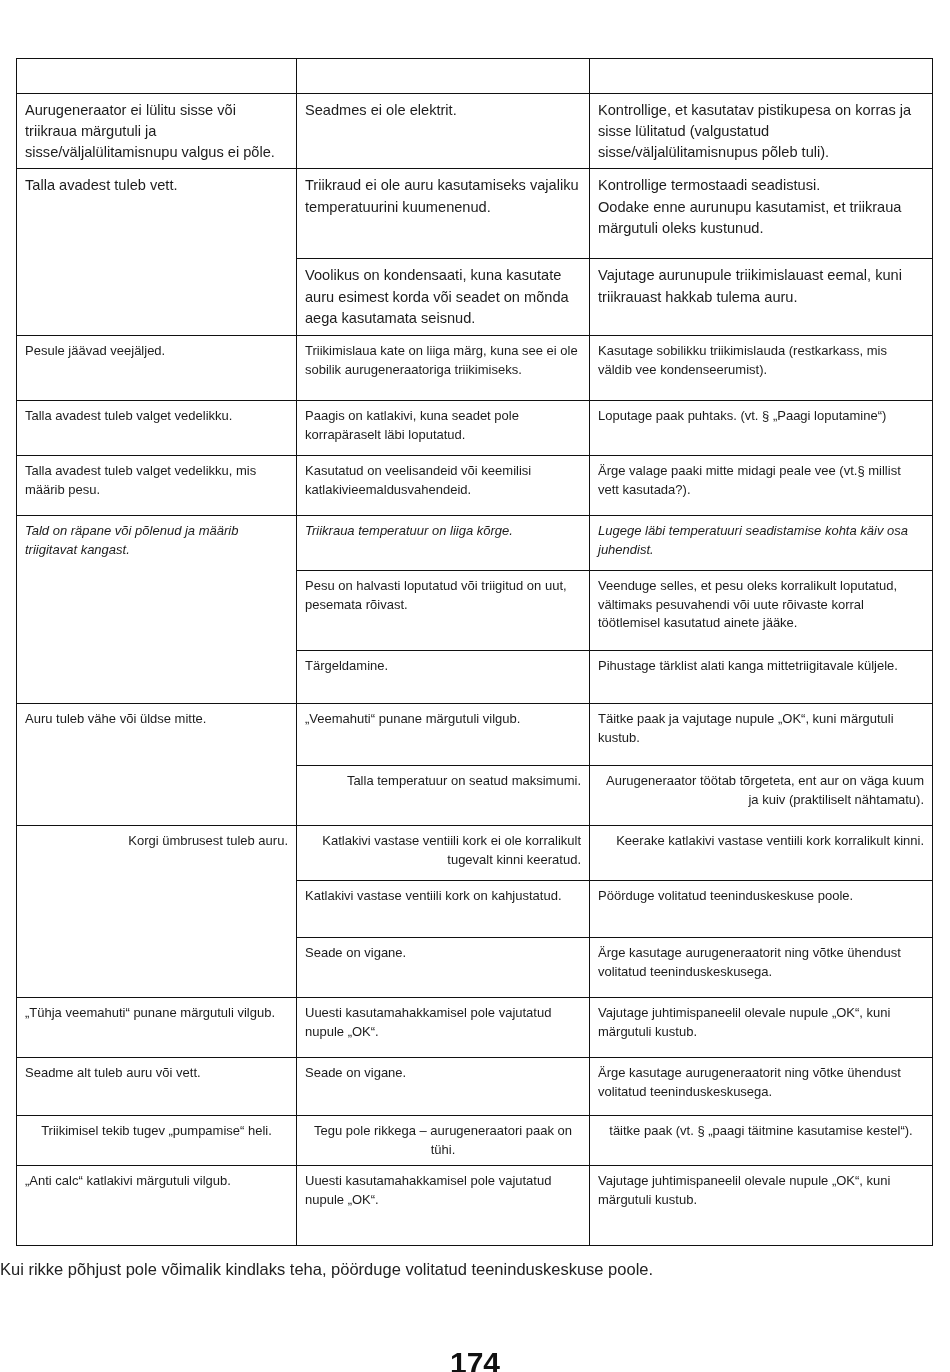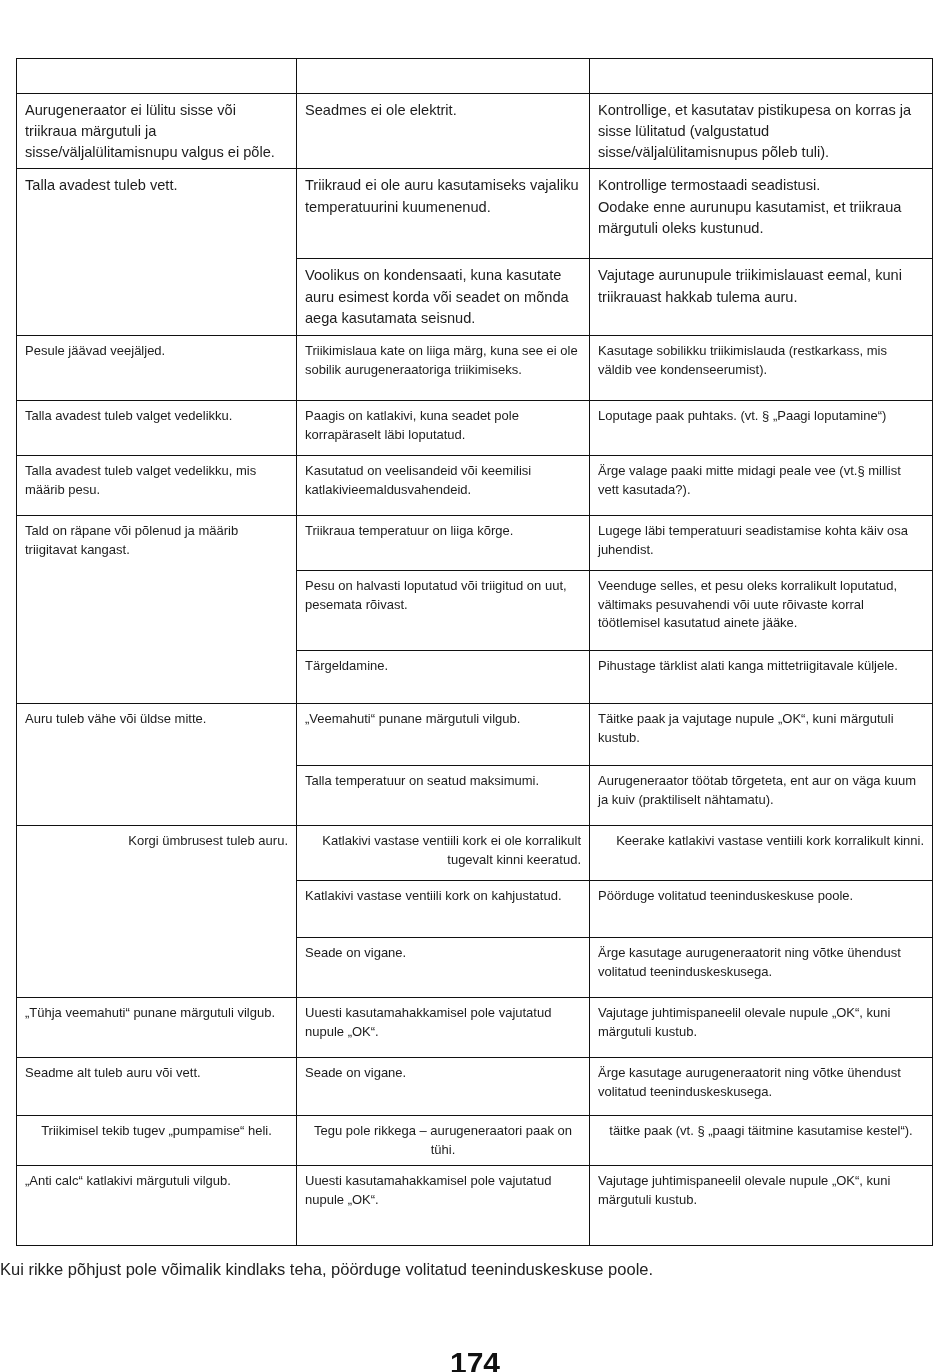--- a/index.html
+++ b/index.html
@@ -92,39 +92,39 @@
         <tr style="height: 55px;">
           <td rowspan="1">Talla avadest tuleb valget vedelikku.</td>
           <td>Paagis on katlakivi, kuna seadet pole korrapäraselt läbi loputatud.</td>
           <td>Loputage paak puhtaks. (vt. § „Paagi loputamine“)</td>
         </tr>
         <tr style="height: 60px;">
           <td rowspan="1">Talla avadest tuleb valget vedelikku, mis määrib pesu.</td>
           <td>Kasutatud on veelisandeid või keemilisi katlakivieemaldusvahendeid.</td>
           <td>Ärge valage paaki mitte midagi peale vee (vt.§ millist vett kasutada?).</td>
         </tr>
-        <tr style="height: 55px;">
+        <tr style="height: 55px; font-style: italic;">
           <td rowspan="3">Tald on räpane või põlenud ja määrib triigitavat kangast.</td>
           <td>Triikraua temperatuur on liiga kõrge.</td>
           <td>Lugege läbi temperatuuri seadistamise kohta käiv osa juhendist.</td>
         </tr>
         <tr style="height: 80px;">
           <td>Pesu on halvasti loputatud või triigitud on uut, pesemata rõivast.</td>
           <td>Veenduge selles, et pesu oleks korralikult loputatud, vältimaks pesuvahendi või uute rõivaste korral töötlemisel kasutatud ainete jääke.</td>
         </tr>
         <tr style="height: 53px;">
           <td>Tärgeldamine.</td>
           <td>Pihustage tärklist alati kanga mittetriigitavale küljele.</td>
         </tr>
         <tr style="height: 62px;">
           <td rowspan="2">Auru tuleb vähe või üldse mitte.</td>
           <td>„Veemahuti“ punane märgutuli vilgub.</td>
           <td>Täitke paak ja vajutage nupule „OK“, kuni märgutuli kustub.</td>
         </tr>
-        <tr style="height: 60px;">
+        <tr style="height: 60px; text-align: right;">
           <td>Talla temperatuur on seatud maksimumi.</td>
           <td>Aurugeneraator töötab tõrgeteta, ent aur on väga kuum ja kuiv (praktiliselt nähtamatu).</td>
         </tr>
         <tr style="height: 55px; text-align: right;">
           <td rowspan="3">Korgi ümbrusest tuleb auru.</td>
           <td>Katlakivi vastase ventiili kork ei ole korralikult tugevalt kinni keeratud.</td>
           <td>Keerake katlakivi vastase ventiili kork korralikult kinni.</td>
         </tr>
         <tr style="height: 57px;">
           <td>Katlakivi vastase ventiili kork on kahjustatud.</td>

